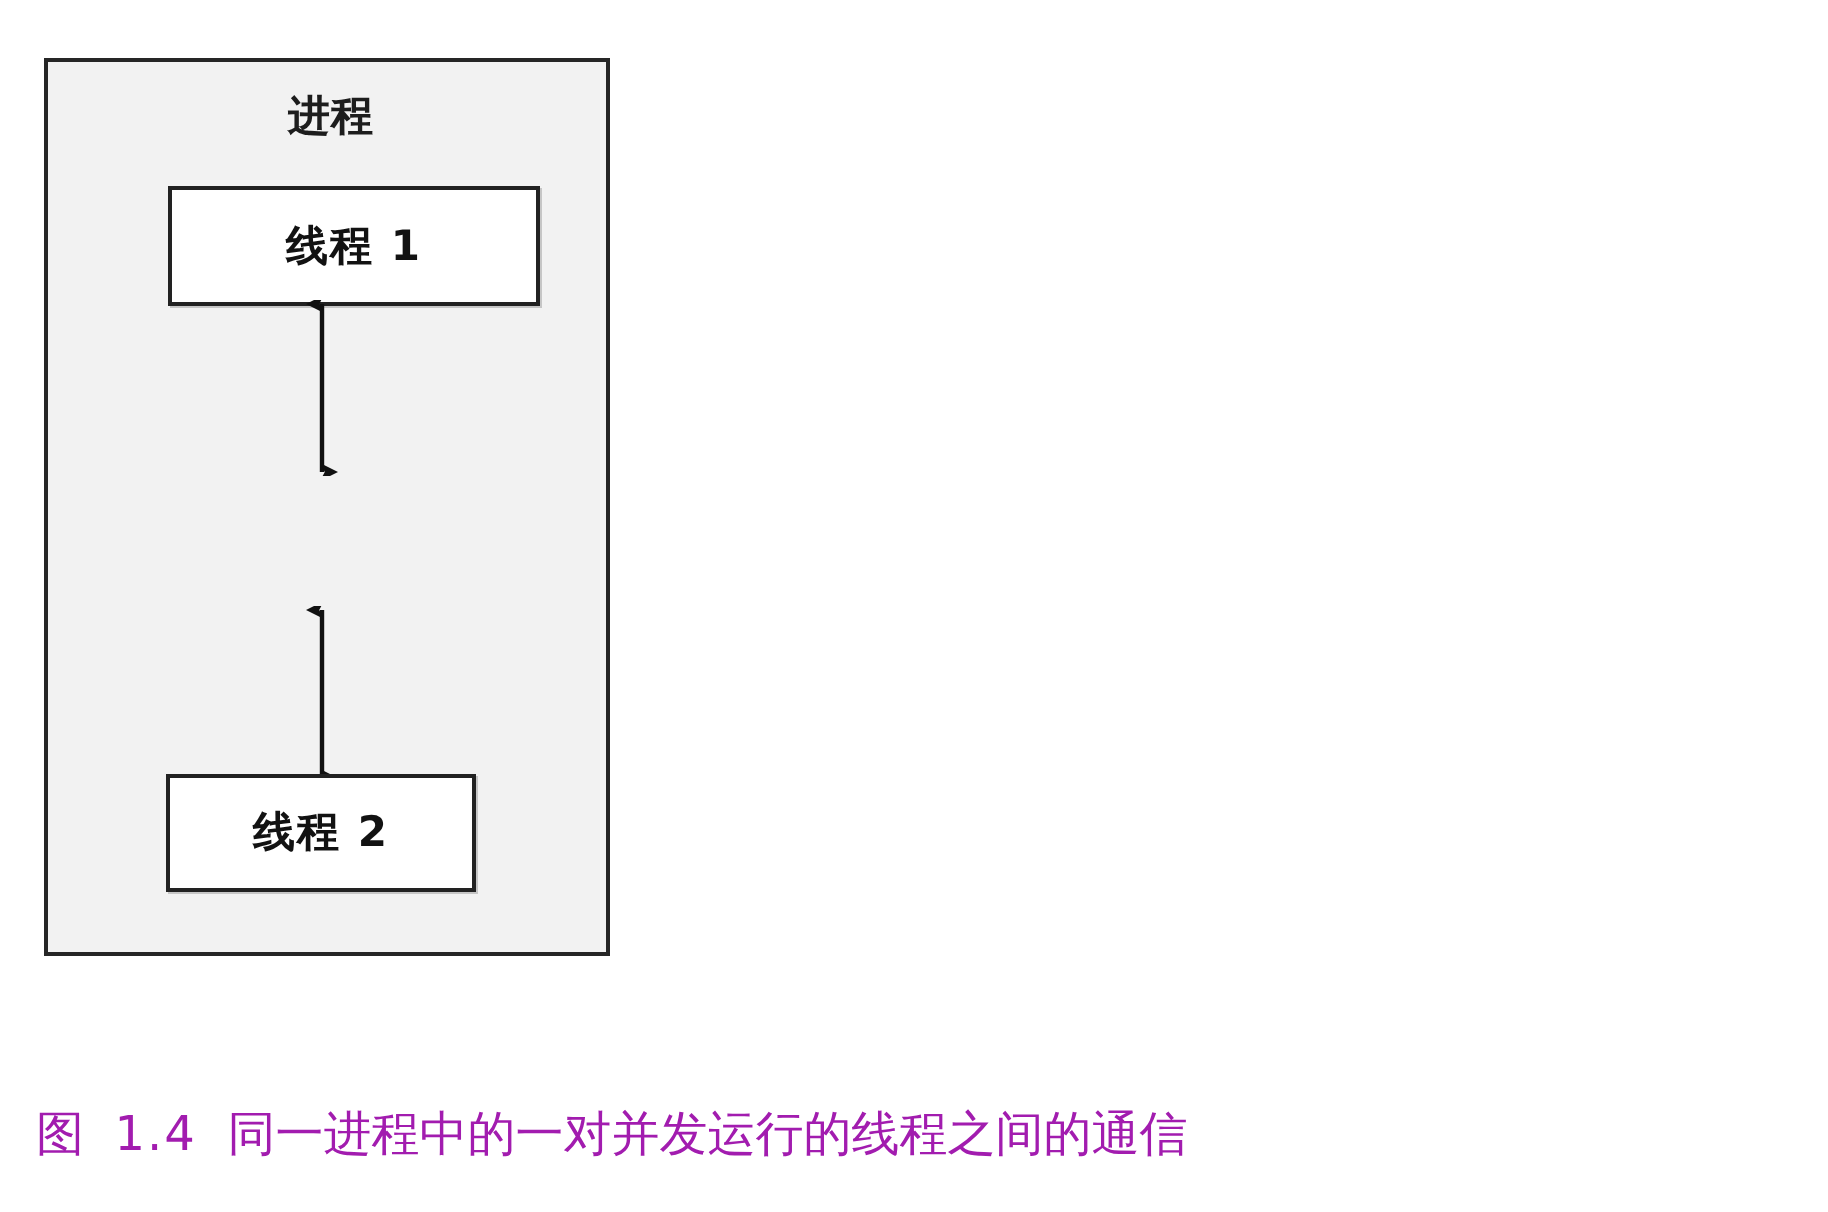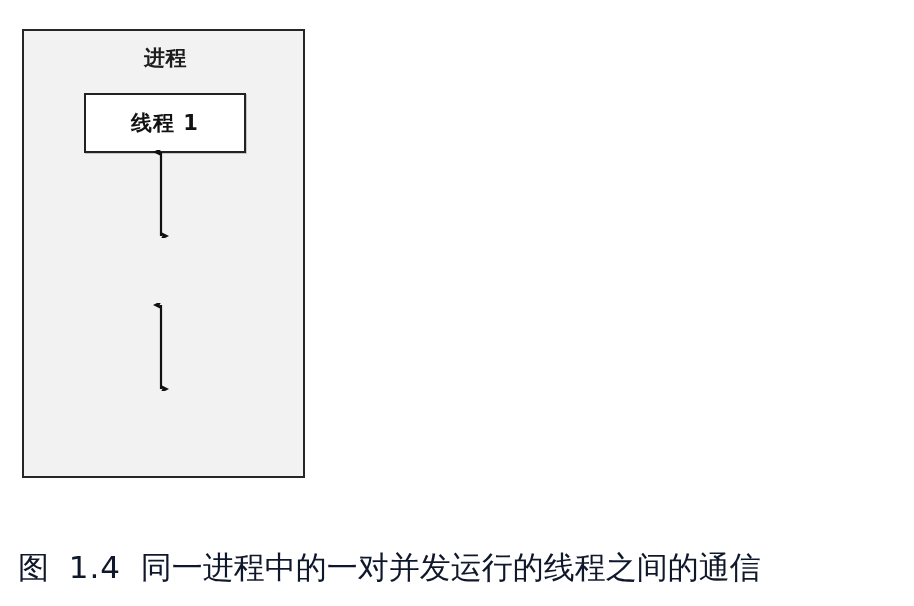--- a/index.html
+++ b/index.html
@@ -65,21 +65,21 @@
     color: #121212;
     font-weight: 600;
     letter-spacing: 1px;
     white-space: nowrap;
   }
 
   
   #node-thread-1 {
     left: 84px;
     top: 93px;
-    width: 162px;
+    width: 186px;
     height: 60px;
   }
   #node-shared-memory {
     left: 52px;
     top: 234px;
     width: 220px;
     height: 72px;
   }
   #node-thread-2 {
     left: 83px;
@@ -101,23 +101,23 @@
     top: 303px;
     height: 88px;
   }
 
   
   #figure-caption {
     position: absolute;
     left: 18px;
     top: 545px;
     width: 880px;
-    font-size: 31px;
+    font-size: 24px;
     line-height: 45px;
-    color: #0f172a;
+    color: #a21caf;
     white-space: nowrap;
     letter-spacing: 0px;
   }
   #figure-caption .cap-num {
     letter-spacing: 1px;
   }
 </style>
 </head>
 <body>
 
@@ -153,18 +153,21 @@
           <path d="M4.5,0 L9,9 L4.5,6.6 L0,9 Z" fill="#111111"></path>
         </marker>
         <marker id="arrow-down2" markerWidth="9" markerHeight="9" refX="4.5" refY="8" orient="auto-start-reverse" markerUnits="userSpaceOnUse">
           <path d="M4.5,0 L9,9 L4.5,6.6 L0,9 Z" fill="#111111"></path>
         </marker>
       </defs>
       <line x1="21" y1="86" x2="21" y2="2" stroke="#111111" stroke-width="2.2" marker-start="url(#arrow-down2)" marker-end="url(#arrow-up2)"></line>
     </svg>
   </div>
 
+  <div class="node-box" id="node-thread-2">
+    <span class="node-label">线程 2</span>
+  </div>
 
 </div>
 
 <div id="figure-caption">
   <span>图</span><span>&nbsp;&nbsp;</span><span class="cap-num">1.4</span><span>&nbsp;&nbsp;</span><span>同一进程中的一对并发运行的线程之间的通信</span>
 </div>
 
 </body></html>

